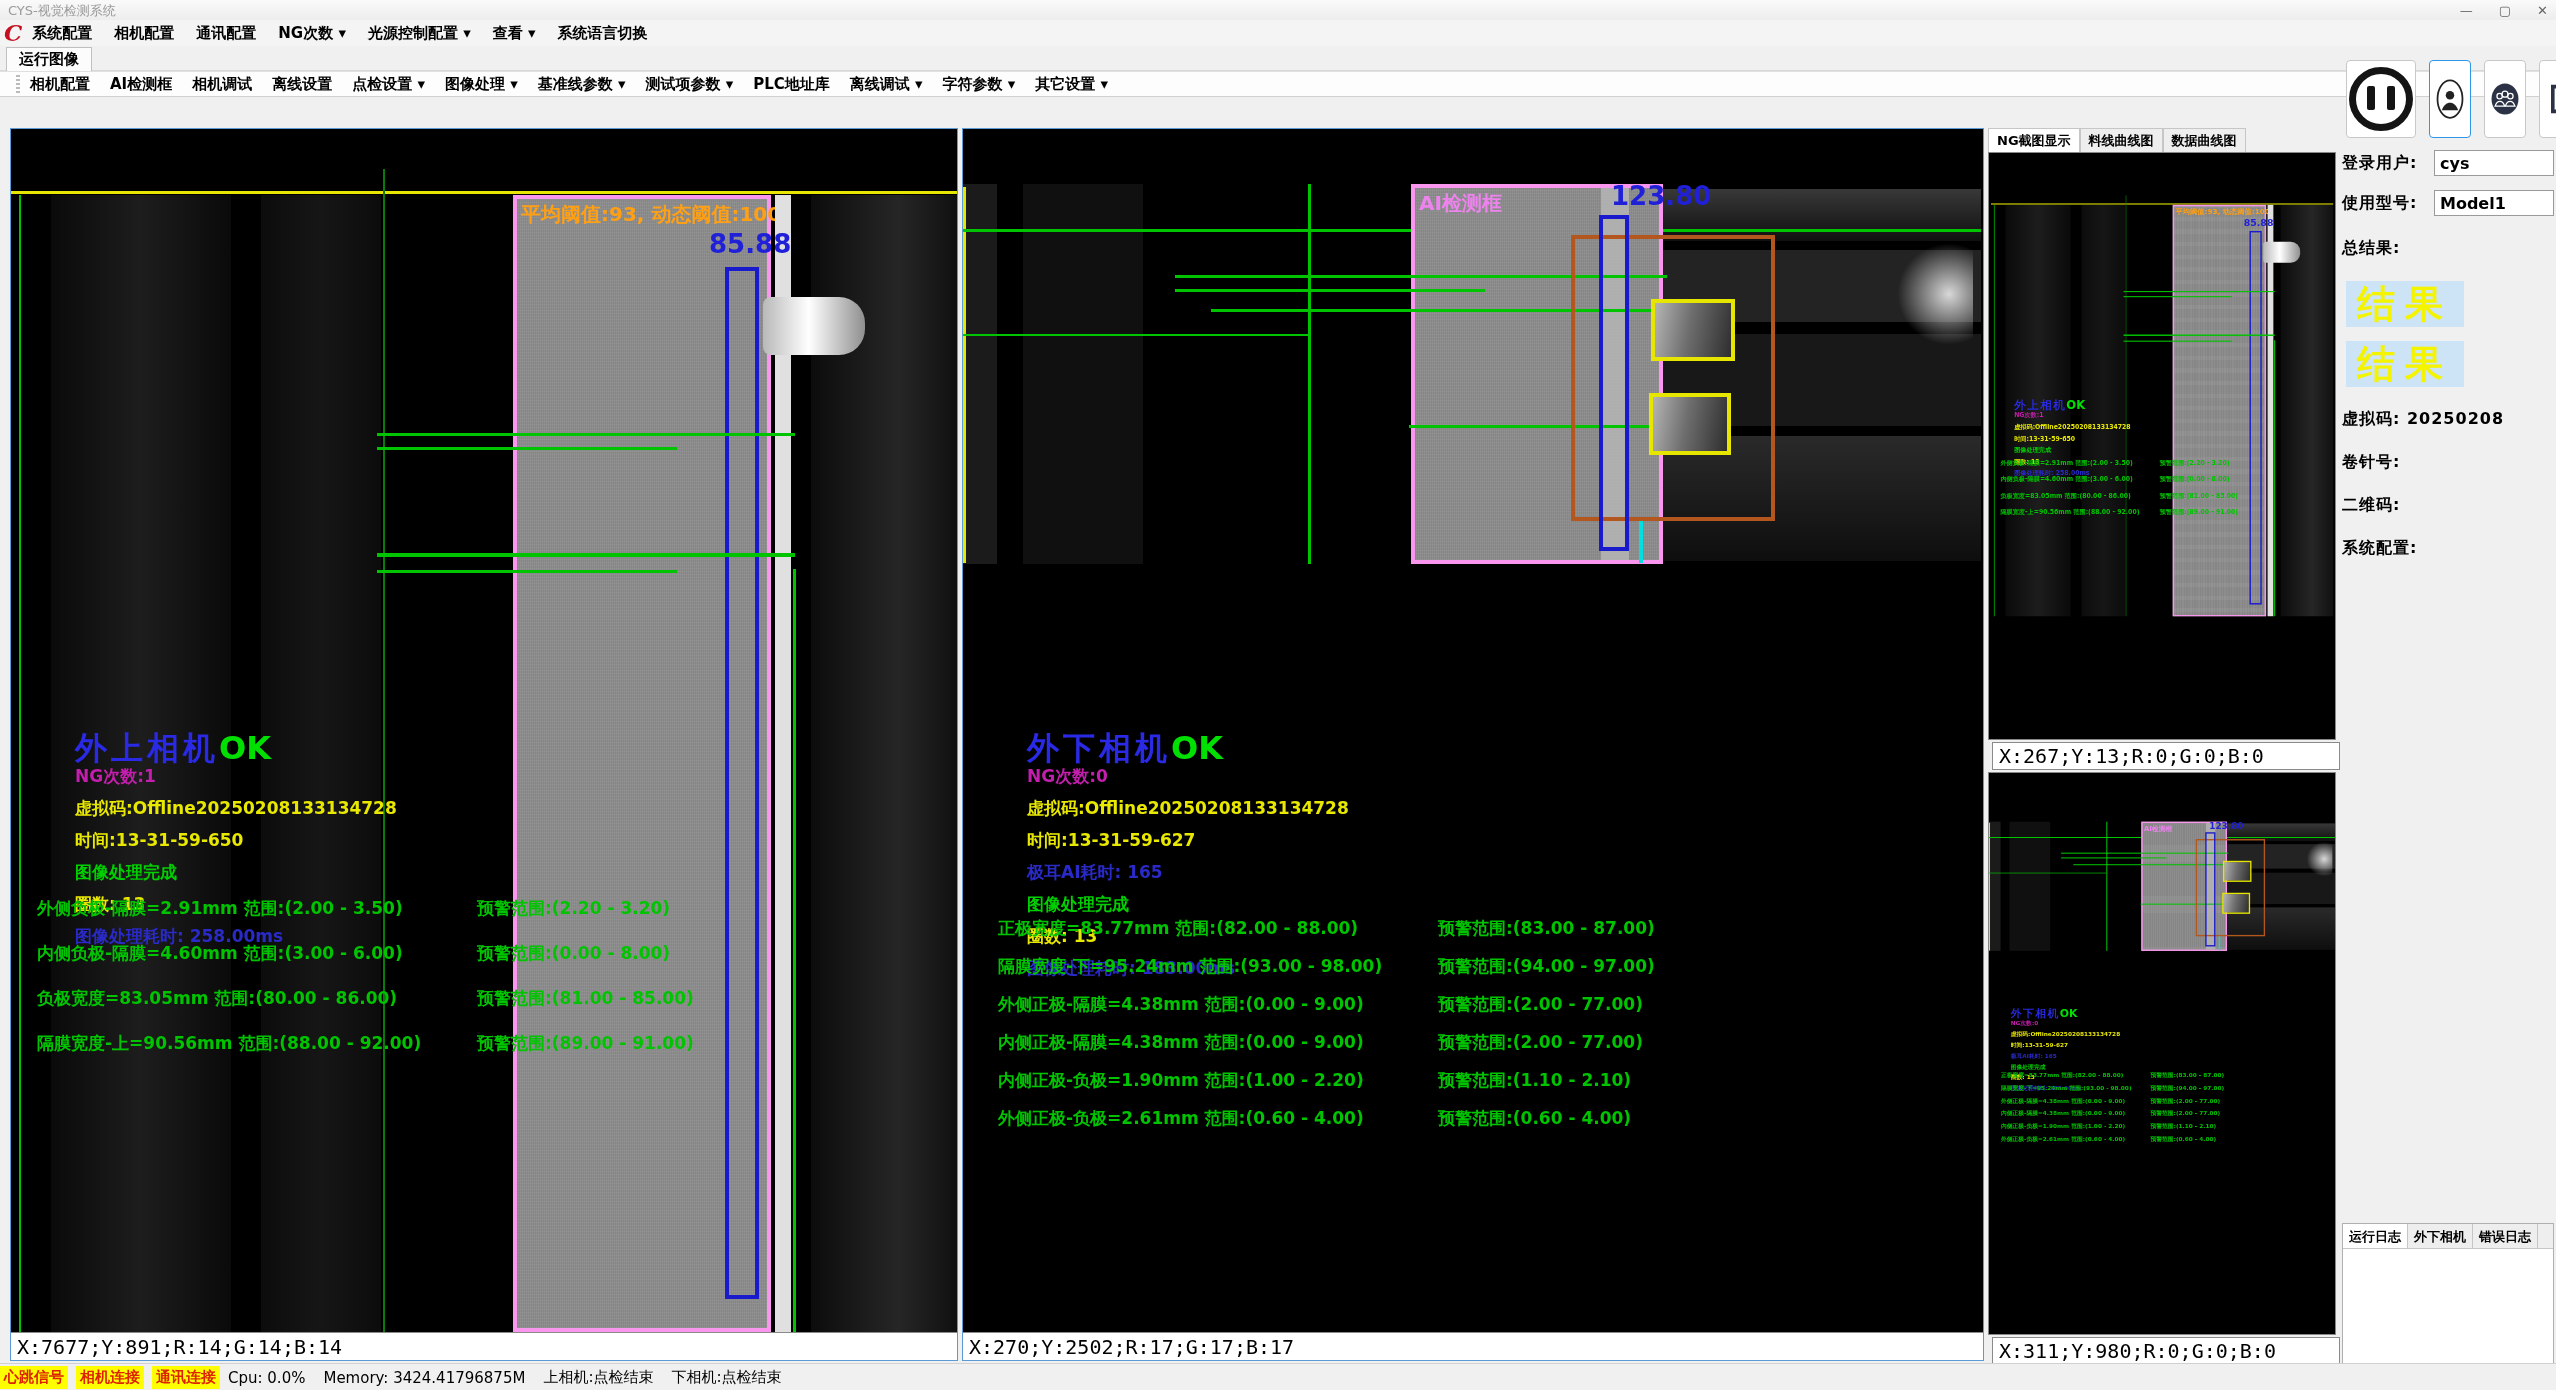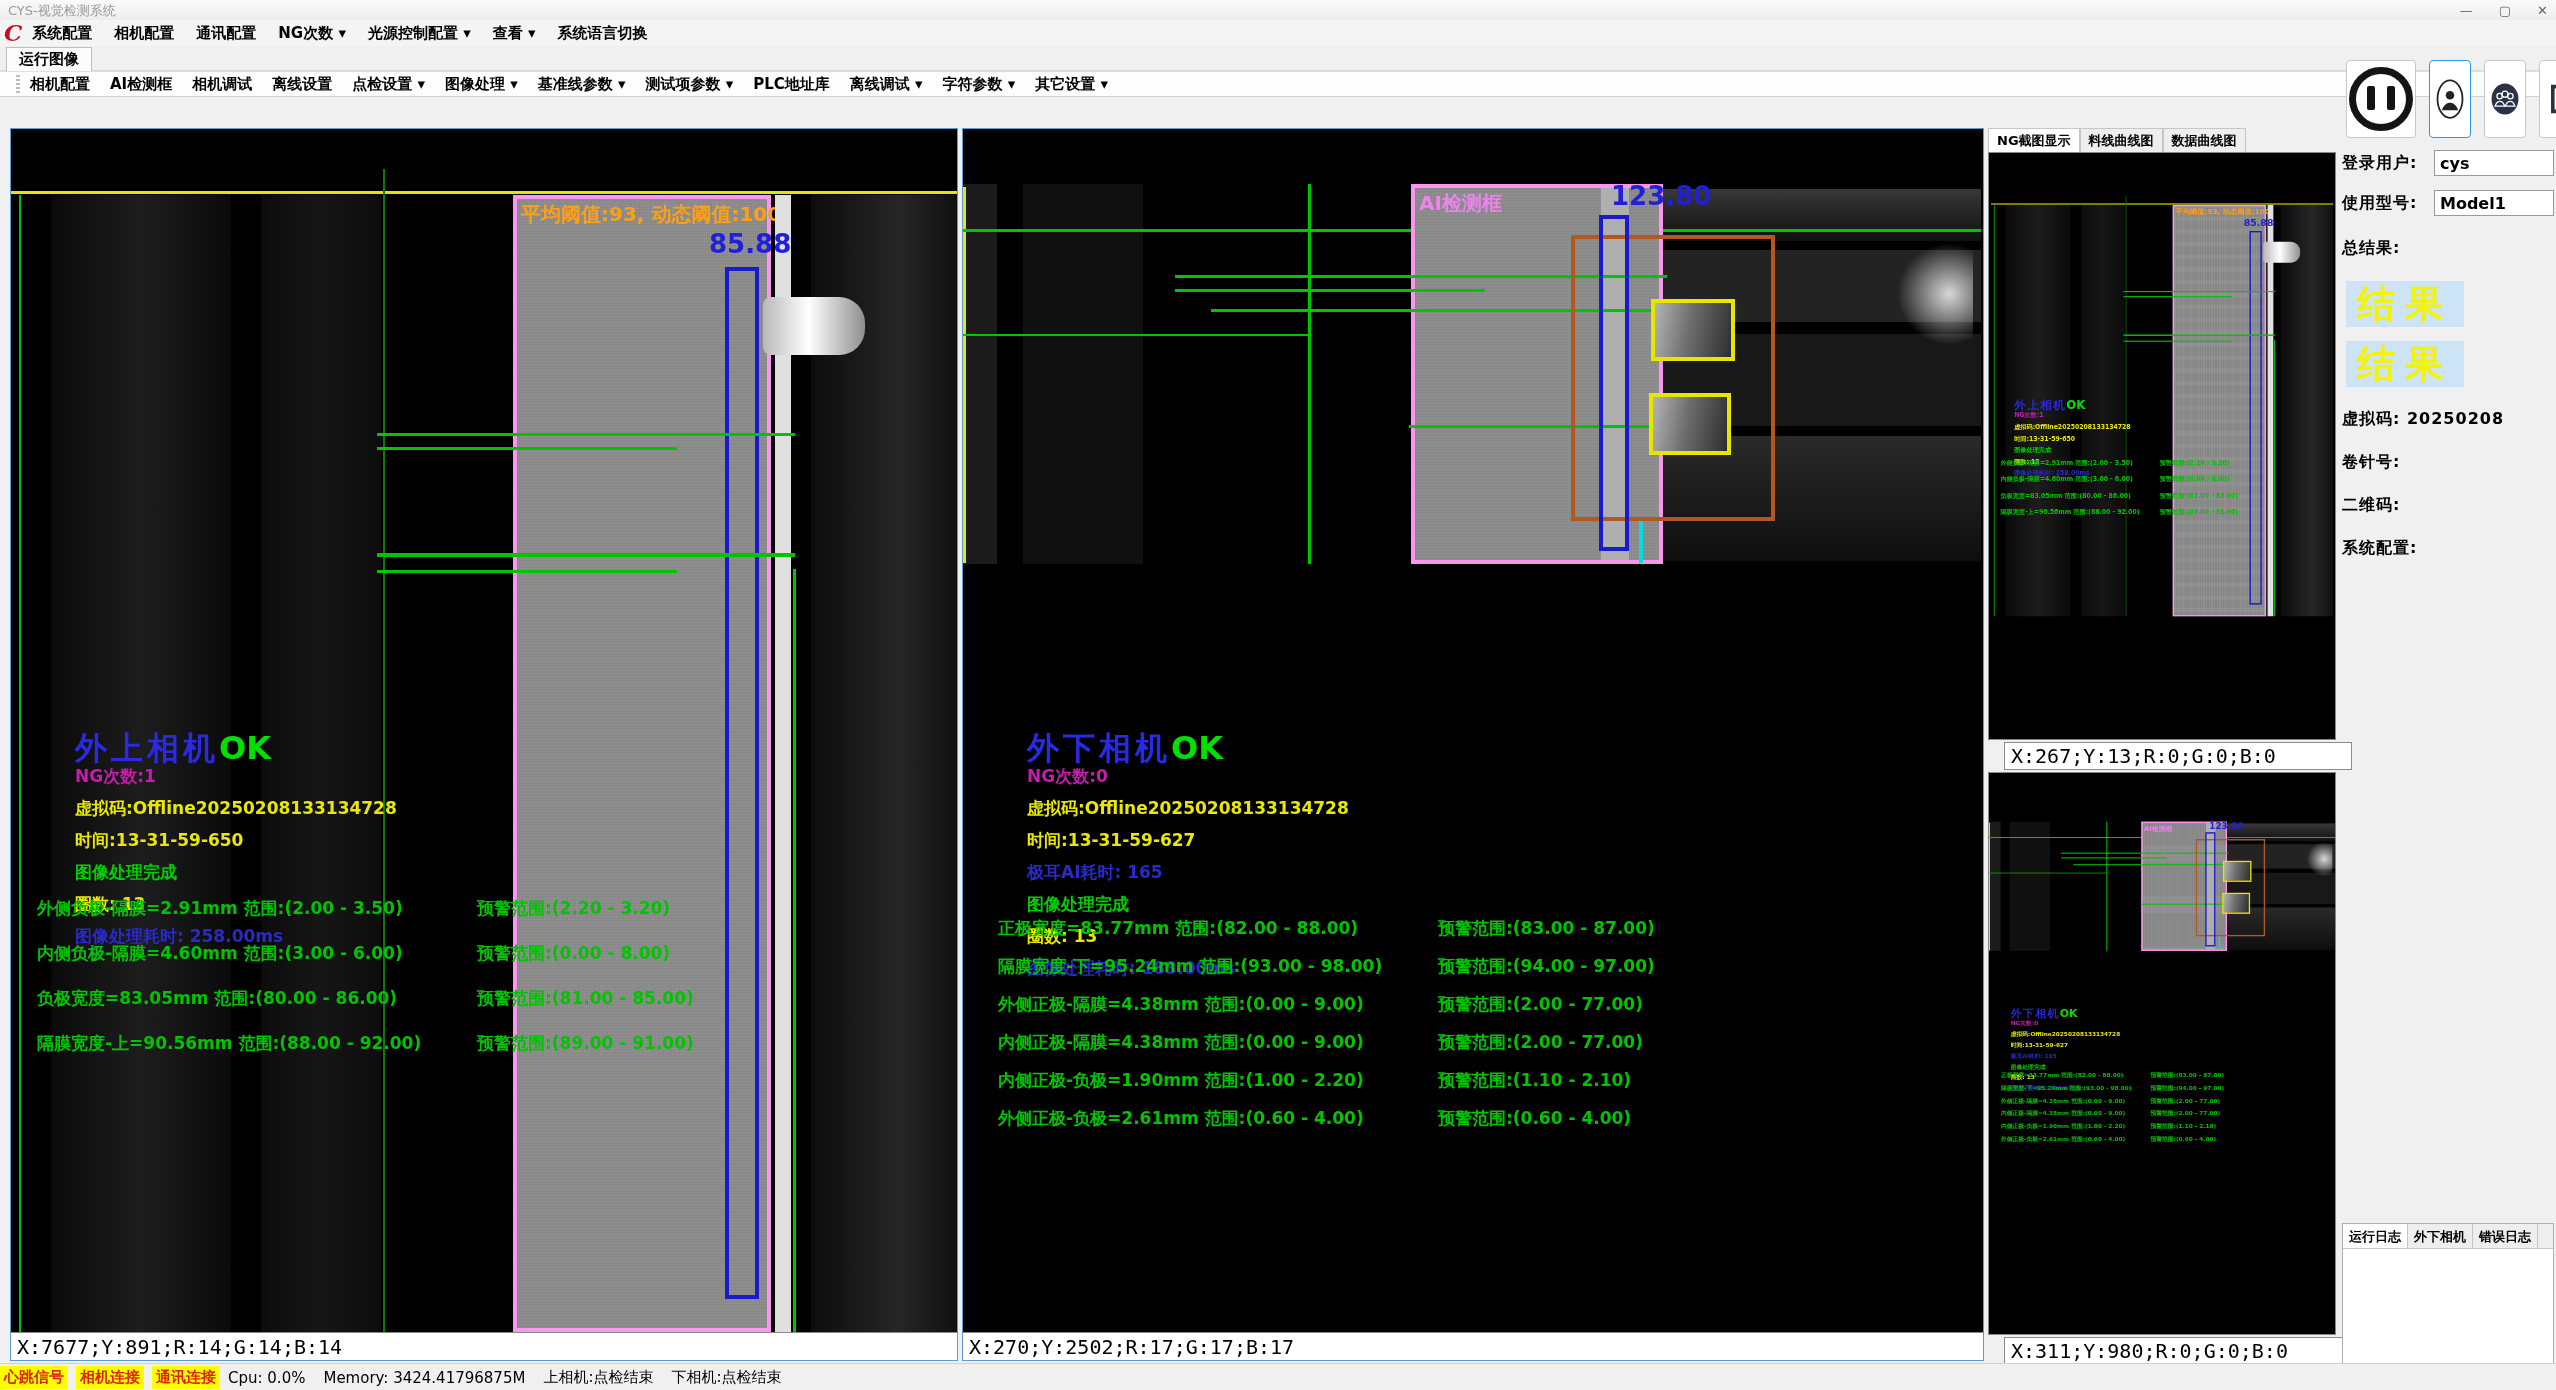--- a/index.html
+++ b/index.html
@@ -47,21 +47,21 @@
   .mtext{width:440px;}
   .strip{position:absolute;}
   
   .thumb-col{position:absolute;left:1988px;top:128px;width:348px;}
   .ng-tabs{display:flex;height:24px;text-align:right;}
   .ngtab{font-size:13px;font-weight:bold;padding:3px 8px 0 8px;border:1px solid #c6c6c6;border-bottom:none;background:#eee;white-space:nowrap;}
   .ngtab.active{background:#fff;}
   .thumb{position:relative;width:348px;background:#000;border:1px solid #888;box-sizing:border-box;overflow:hidden;}
   .scale-wrap{position:absolute;transform-origin:0 0;}
   .thumb-coord{position:relative;width:348px;height:28px;background:#fff;border:1px solid #8a8a8a;box-sizing:border-box;
-               font-family:"DejaVu Sans Mono","Liberation Mono",monospace;font-size:20px;display:flex;align-items:center;padding-left:6px;margin:2px 16px;}
+               font-family:"DejaVu Sans Mono","Liberation Mono",monospace;font-size:20px;display:flex;align-items:center;padding-left:6px;margin:2px 4px;}
   
   .btn-row{position:absolute;left:2346px;top:60px;display:flex;gap:13px;align-items:center;}
   .tool-btn{background:#fff;border:1px solid #c8c8c8;border-radius:4px;display:flex;align-items:center;justify-content:center;height:76px;}
   .tool-btn.selected{border:1px solid #2f96e8;}
   .pause-ico{width:50px;height:50px;border:7px solid #141414;border-radius:50%;position:relative;}
   .pause-ico::before,.pause-ico::after{content:"";position:absolute;top:12px;width:8px;height:24px;background:#141414;border-radius:2px;}
   .pause-ico::before{left:11px;} .pause-ico::after{right:11px;}
   .info-panel{position:absolute;left:2342px;top:150px;width:212px;font-size:16px;font-weight:bold;}
   .info-row{display:flex;align-items:center;margin-bottom:14px;}
   .info-row .lbl{width:92px;letter-spacing:1px;}

